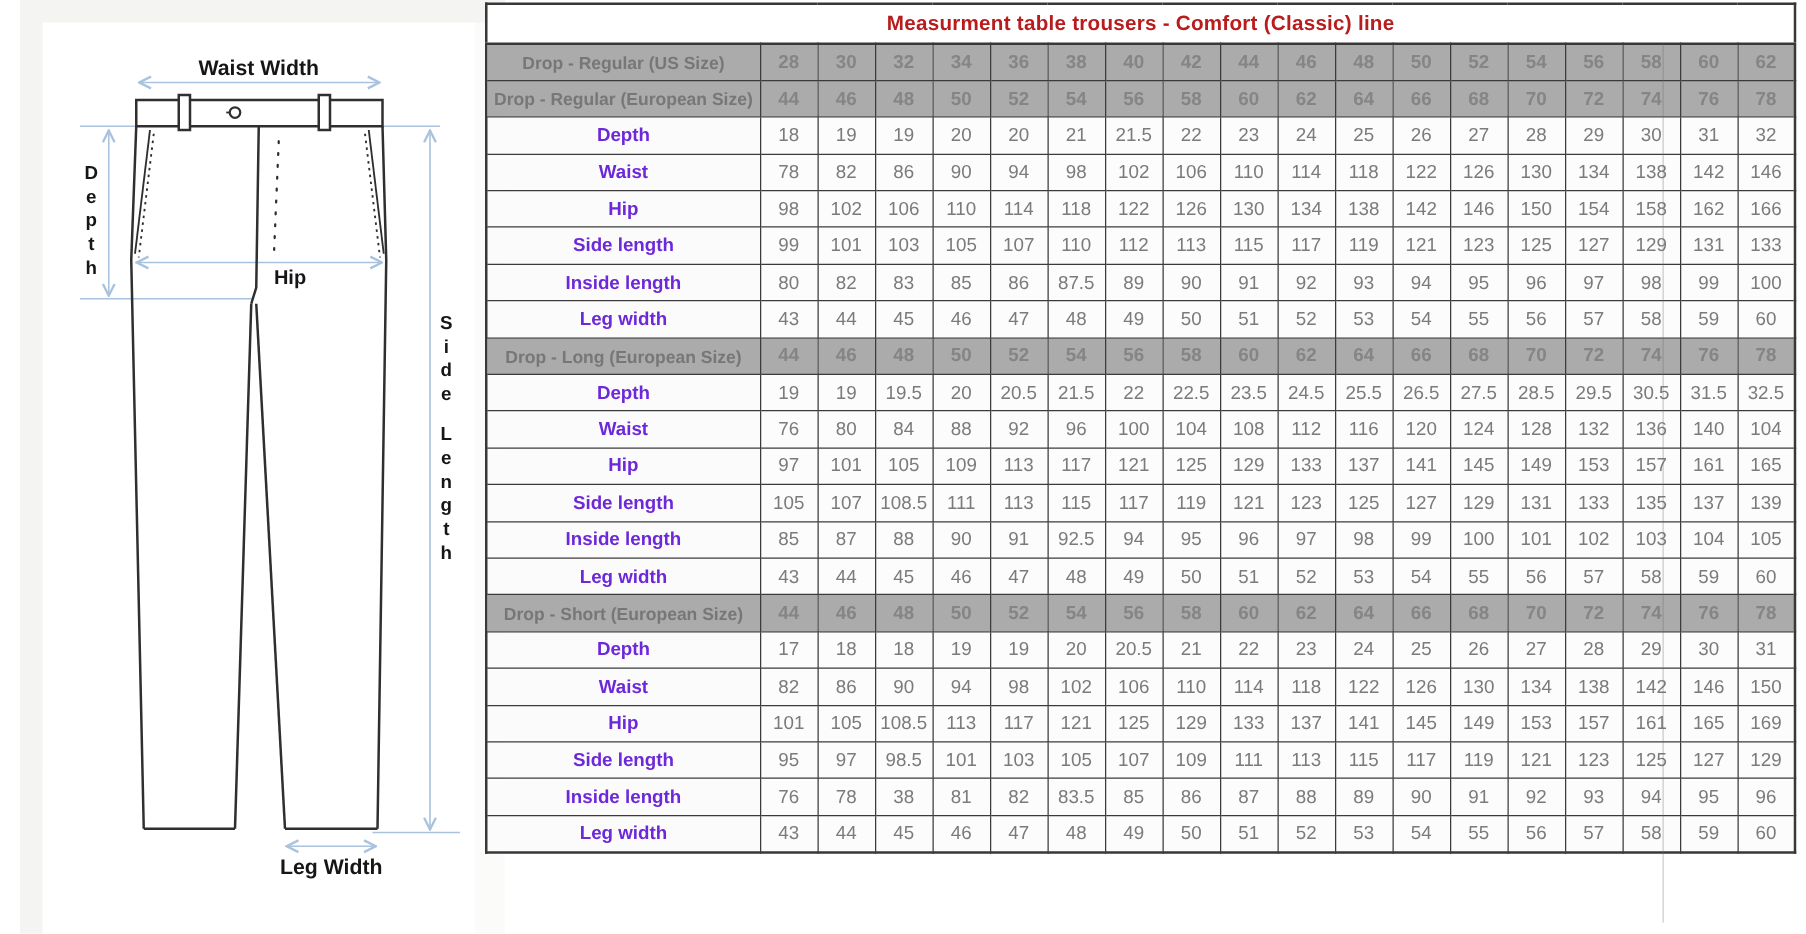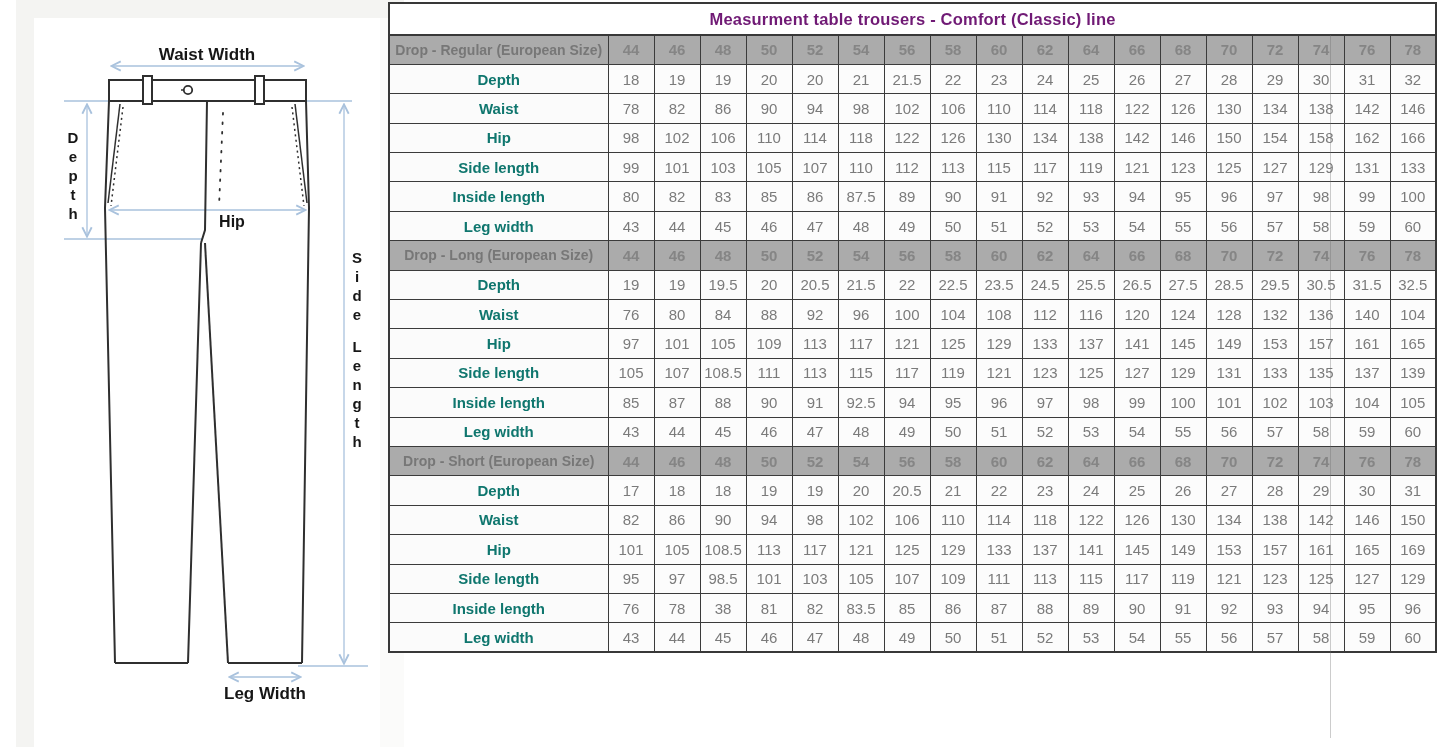--- a/index.html
+++ b/index.html
@@ -29,32 +29,32 @@
     border:2px solid #383838;
   }
   table.meas th,table.meas td{
     border:1px solid #3b3b3b;
     padding:0;text-align:center;vertical-align:middle;
     font-size:15px;line-height:1;
     overflow:hidden;white-space:nowrap;
   }
   tr.title-row th{
     height:30px;background:#ffffff;border-bottom:2px solid #383838;
-    font-size:16.5px;font-weight:bold;color:#701a75;letter-spacing:.2px;
+    font-size:16.5px;font-weight:bold;color:#b91c1c;letter-spacing:.2px;
   }
   tr.size-row{height:29.4px;}
   tr.size-row th{
     background:#ababab;color:#777777;font-weight:bold;font-size:14px;
   }
   tr.size-row td{
     background:#ababab;color:#858585;font-weight:bold;font-size:15px;
   }
   tr.val-row{height:29.4px;}
   tr.val-row th{
-    background:#fbfbfb;color:#0f766e;font-weight:bold;font-size:15px;
+    background:#fbfbfb;color:#6d28d9;font-weight:bold;font-size:15px;
   }
   tr.val-row td{
     background:#fcfcfc;color:#7b7b7b;font-weight:normal;
   }
   col.c-label{width:219px;}
   
   .seam-line{
     position:absolute;left:1330px;top:35px;width:1px;height:703px;
     background:rgba(110,110,110,0.35);pointer-events:none;z-index:5;
   }
@@ -142,20 +142,41 @@
         <col>
         <col>
         <col>
       </colgroup>
     <thead>
       <tr class="title-row">
         <th colspan="19">Measurment table trousers - Comfort (Classic) line</th>
       </tr>
     </thead>
     <tbody id="table-body">
+        <tr class="size-row">
+          <th>Drop - Regular (US Size)</th>
+          <td>28</td>
+          <td>30</td>
+          <td>32</td>
+          <td>34</td>
+          <td>36</td>
+          <td>38</td>
+          <td>40</td>
+          <td>42</td>
+          <td>44</td>
+          <td>46</td>
+          <td>48</td>
+          <td>50</td>
+          <td>52</td>
+          <td>54</td>
+          <td>56</td>
+          <td>58</td>
+          <td>60</td>
+          <td>62</td>
+        </tr>
         <tr class="size-row">
           <th>Drop - Regular (European Size)</th>
           <td>44</td>
           <td>46</td>
           <td>48</td>
           <td>50</td>
           <td>52</td>
           <td>54</td>
           <td>56</td>
           <td>58</td>

